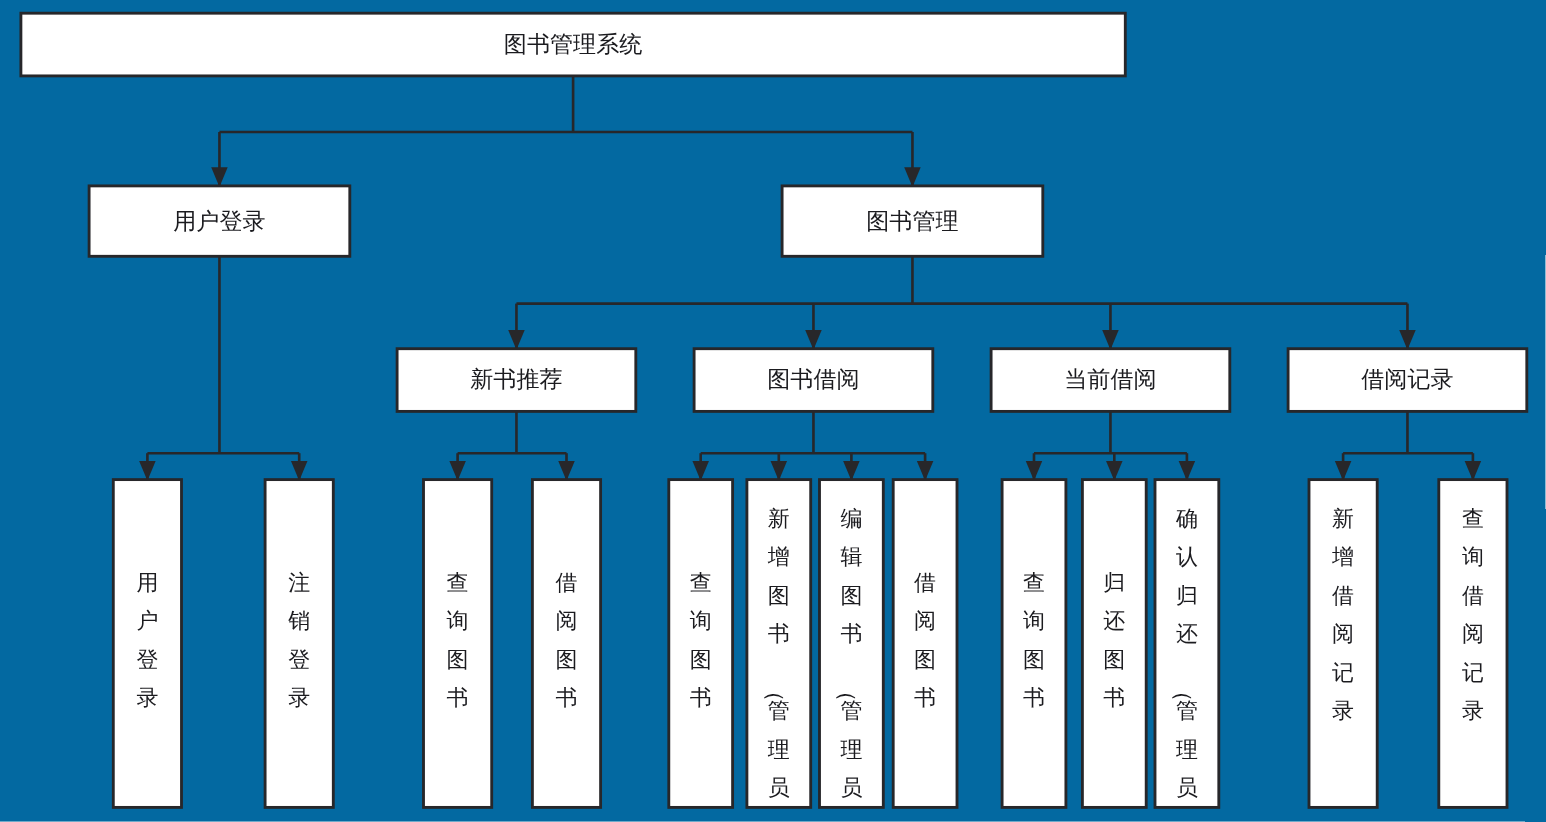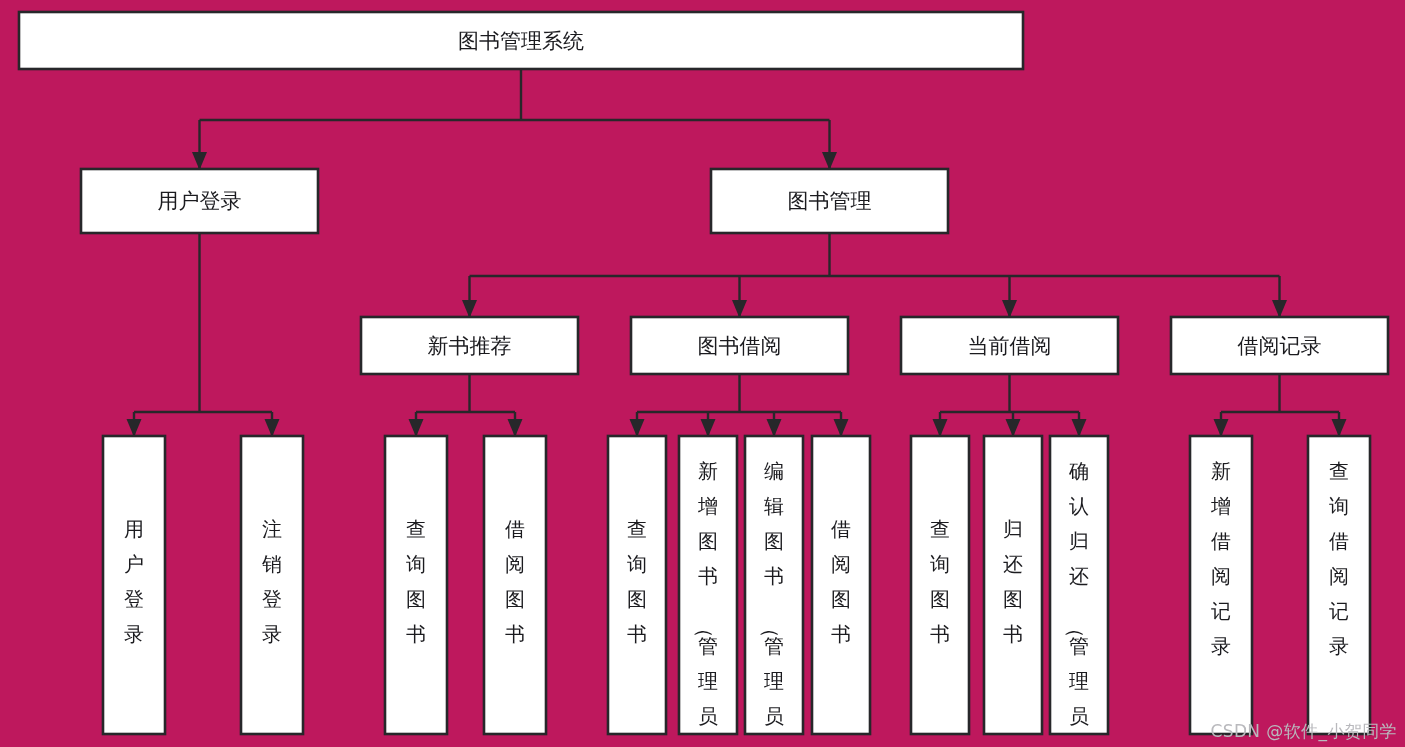--- a/index.html
+++ b/index.html
@@ -10,21 +10,21 @@
   body {
     width: 1405px;
     height: 747px;
     font-family: "DejaVu Sans", "Liberation Sans", sans-serif;
     overflow: hidden;
   }
   #diagram-root {
     position: relative;
     width: 1405px;
     height: 747px;
-    background: #be185d;
+    background: #0369a1;
   }
   svg#flowchart {
     position: absolute;
     top: 0;
     left: 0;
     width: 1405px;
     height: 747px;
     display: block;
   }
   .node-rect {
@@ -202,14 +202,13 @@
         <g>
           <rect x="1190" y="436" width="62" height="298" class="node-rect"></rect>
           <text x="1221" y="478" class="node-label-v"><tspan x="1221" dy="0">新</tspan><tspan x="1221" dy="35">增</tspan><tspan x="1221" dy="35">借</tspan><tspan x="1221" dy="35">阅</tspan><tspan x="1221" dy="35">记</tspan><tspan x="1221" dy="35">录</tspan></text>
         </g>
         <g>
           <rect x="1308" y="436" width="62" height="298" class="node-rect"></rect>
           <text x="1339" y="478" class="node-label-v"><tspan x="1339" dy="0">查</tspan><tspan x="1339" dy="35">询</tspan><tspan x="1339" dy="35">借</tspan><tspan x="1339" dy="35">阅</tspan><tspan x="1339" dy="35">记</tspan><tspan x="1339" dy="35">录</tspan></text>
         </g>
       </g>
   </svg>
-  <div class="watermark-text">CSDN @软件_小贺同学</div>
 </div>
 
 </body></html>

